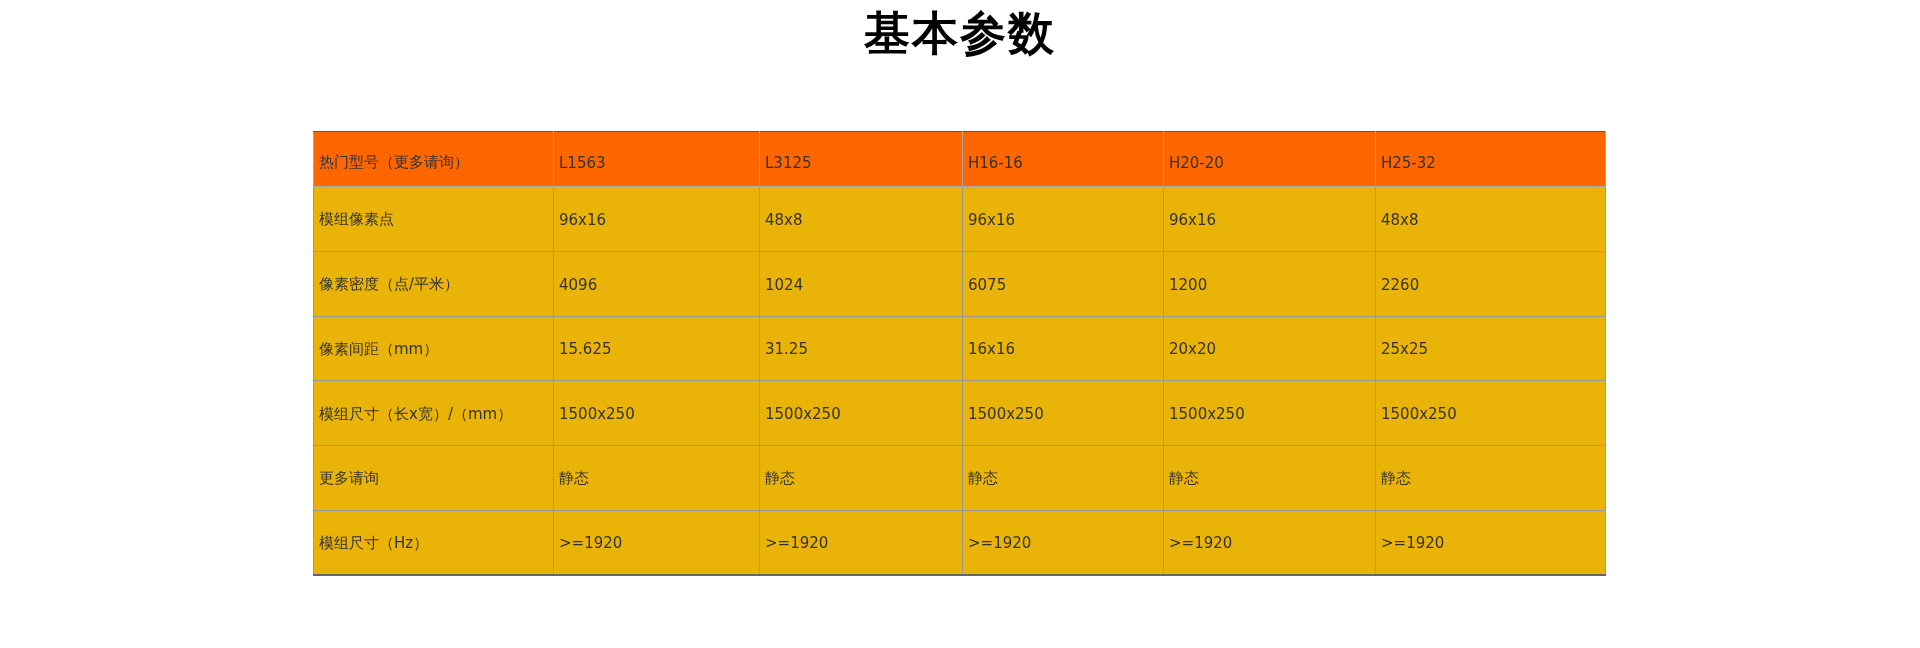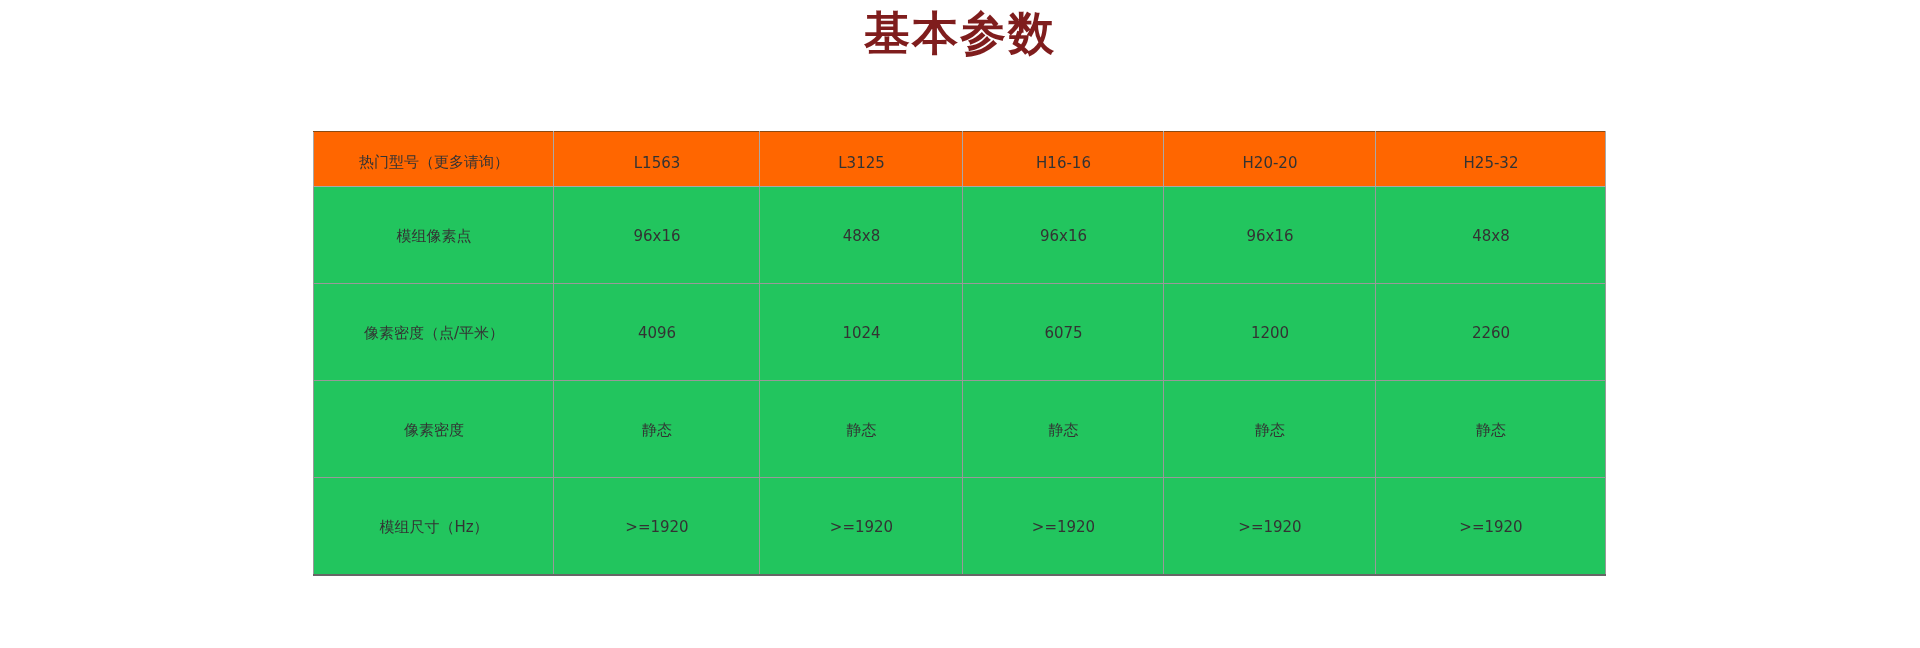--- a/index.html
+++ b/index.html
@@ -18,58 +18,58 @@
   }
   .page-title {
     position: absolute;
     top: 6px;
     left: 0;
     width: 100%;
     text-align: center;
     font-size: 46px;
     font-weight: bold;
     letter-spacing: 2px;
-    color: #7f1d1d;
+    color: #000000;
     line-height: 1.2;
   }
   table.specs {
     position: absolute;
     left: 313px;
     top: 131px;
     width: 1292px;
     height: 445px;
     border-collapse: collapse;
     table-layout: fixed;
     border: 1px solid #999999;
     border-bottom: 2px solid #666666;
     background: #fdfdfd;
   }
   table.specs th, table.specs td {
     border: 1px solid #999999;
     font-size: 15px;
     font-weight: normal;
-    text-align: center;
+    text-align: left;
     vertical-align: middle;
     padding: 2px 4px 0 5px;
     color: #333333;
     overflow: hidden;
     white-space: nowrap;
   }
   table.specs thead th {
     background: #ff6600;
     color: #333333;
     height: 55px;
     border-color: #a8a8a8;
     border-top-color: #8a4a12;
     vertical-align: bottom;
     padding-bottom: 14px;
   }
   table.specs tbody td {
     height: 55.7px;
-    background: #22c55e;
+    background: #eab308;
     margin-left: 22px;
   }
 </style>
 </head>
 <body>
 
 <div class="page">
   <div class="page-title">基本参数</div>
 
   <table class="specs">
@@ -102,21 +102,37 @@
         </tr>
         <tr>
           <td>像素密度（点/平米）</td>
           <td>4096</td>
           <td>1024</td>
           <td>6075</td>
           <td>1200</td>
           <td>2260</td>
         </tr>
         <tr>
-          <td>像素密度</td>
+          <td>像素间距（mm）</td>
+          <td>15.625</td>
+          <td>31.25</td>
+          <td>16x16</td>
+          <td>20x20</td>
+          <td>25x25</td>
+        </tr>
+        <tr>
+          <td>模组尺寸（长x宽）/（mm）</td>
+          <td>1500x250</td>
+          <td>1500x250</td>
+          <td>1500x250</td>
+          <td>1500x250</td>
+          <td>1500x250</td>
+        </tr>
+        <tr>
+          <td>更多请询</td>
           <td>静态</td>
           <td>静态</td>
           <td>静态</td>
           <td>静态</td>
           <td>静态</td>
         </tr>
         <tr>
           <td>模组尺寸（Hz）</td>
           <td>&gt;=1920</td>
           <td>&gt;=1920</td>

